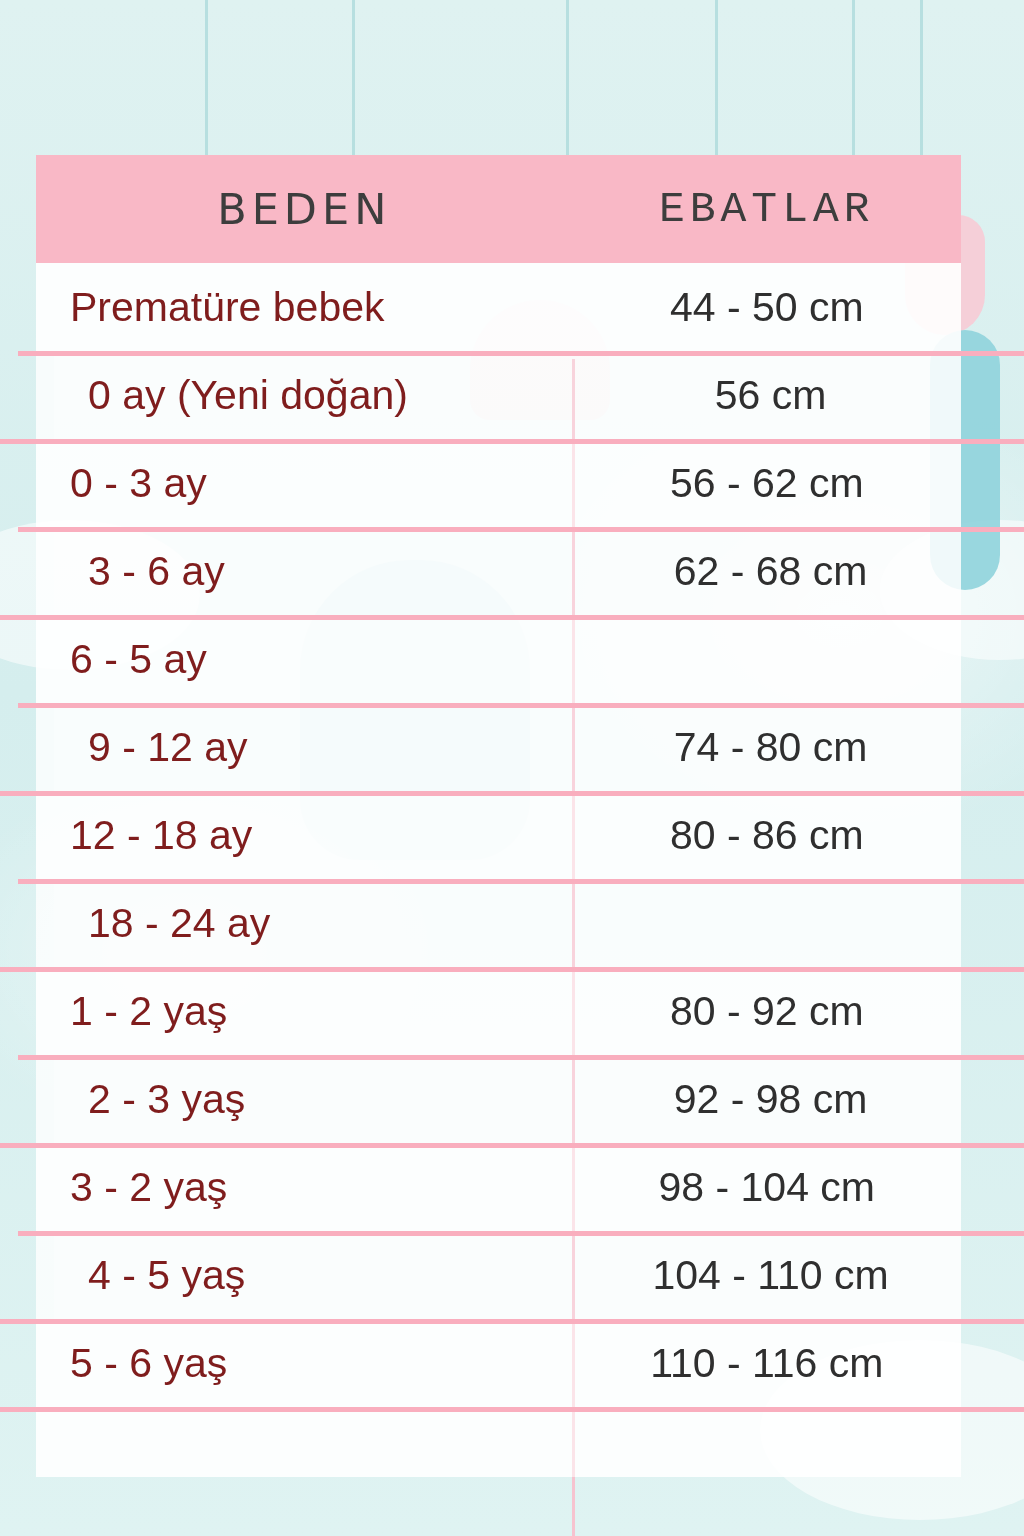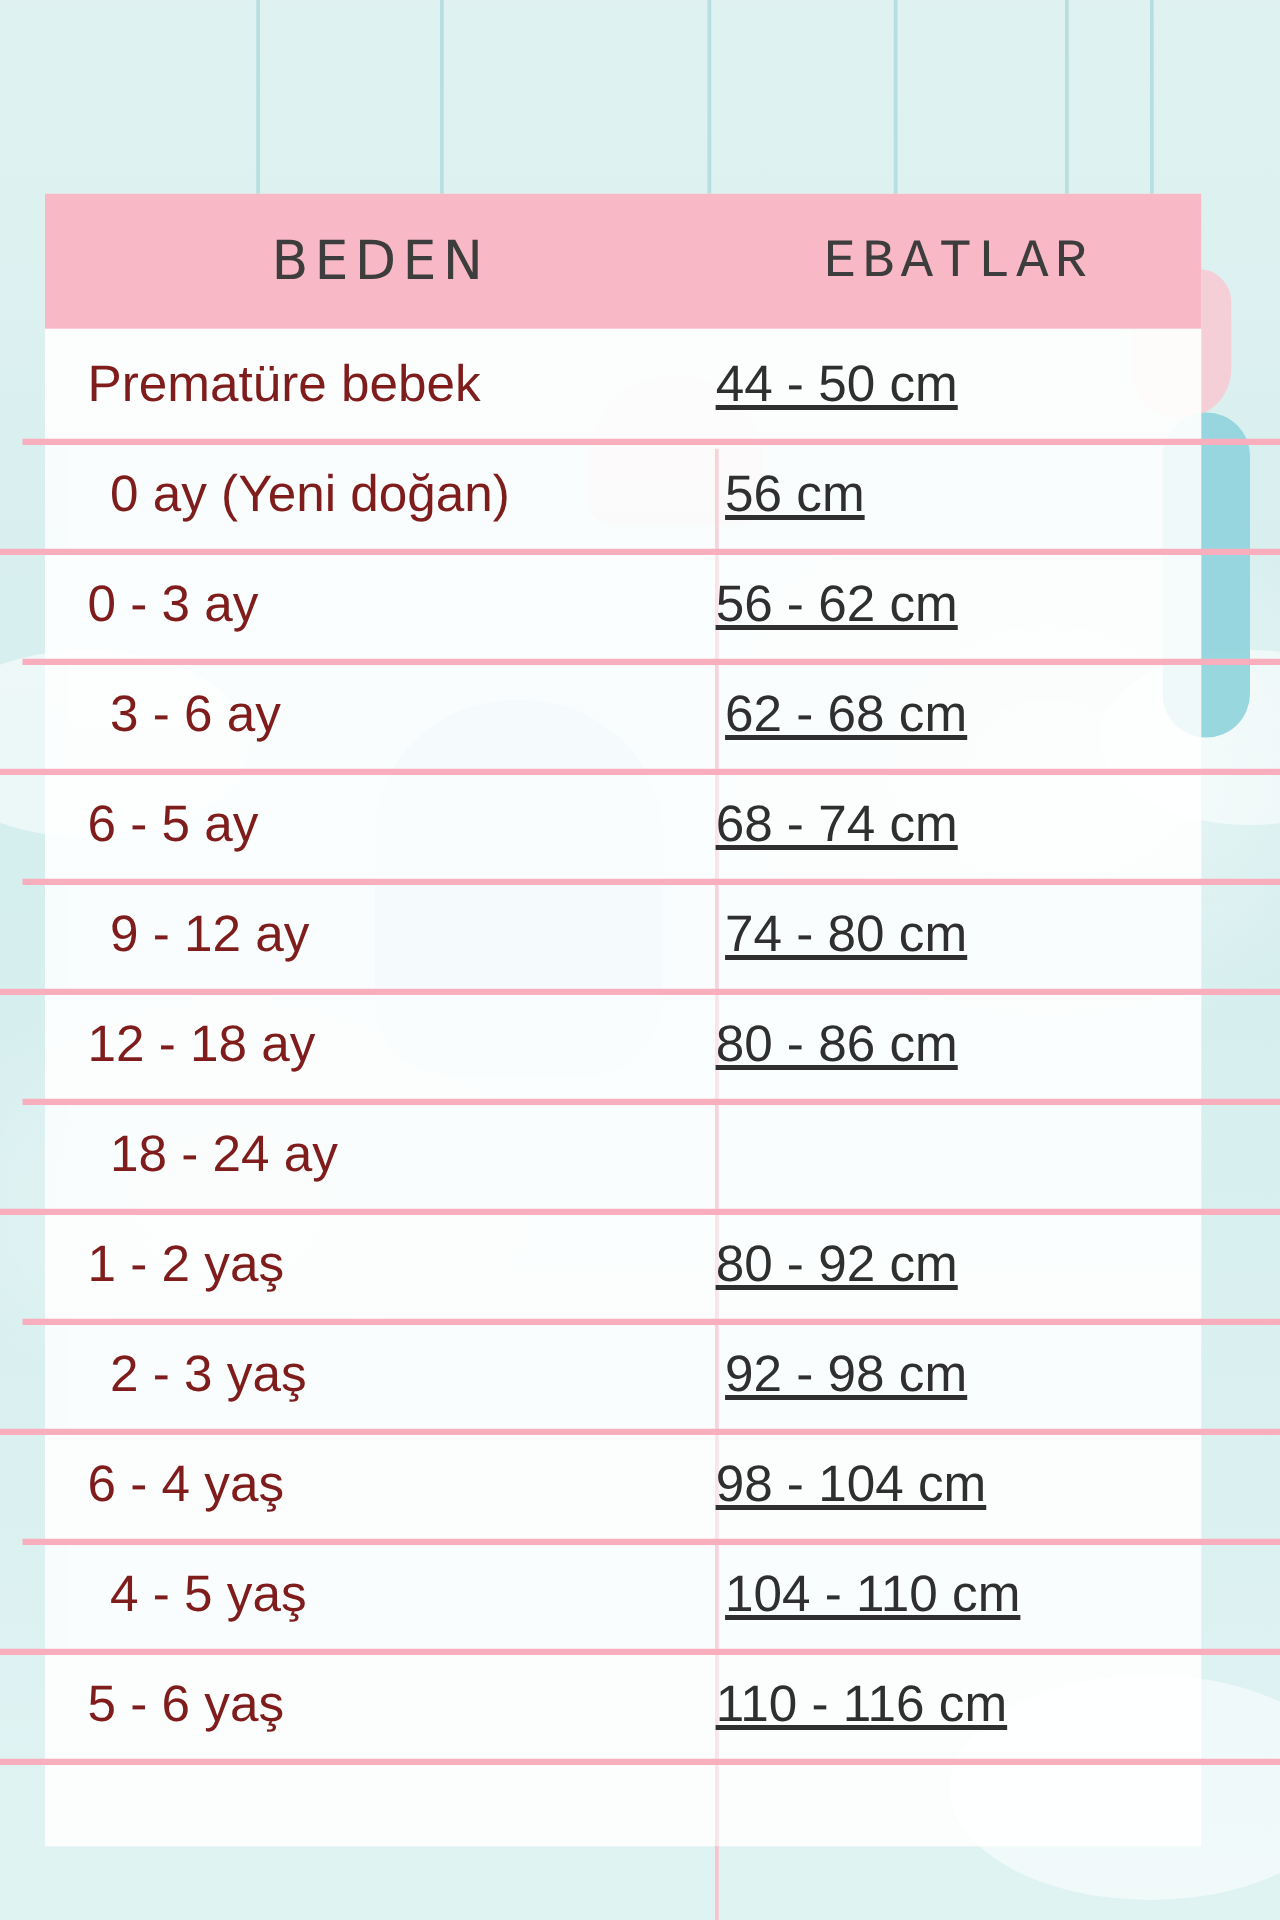--- a/index.html
+++ b/index.html
@@ -105,26 +105,25 @@
   }
   .cell-size {
     flex: 0 0 58%;
     padding-left: 34px;
     font-size: 41px;
     color: #7f1d1d;
     box-sizing: border-box;
   }
   .cell-dim {
     flex: 0 0 42%;
-    text-align: left;
+    text-align: center;
     font-size: 41px;
     color: #2f2f2f;
     box-sizing: border-box;
     padding-right: 0;
-    text-decoration: underline;
   }
   .row-foot {
     height: 70px;
     background: rgba(255,255,255,0.55);
     position: relative;
   }
   .row-foot::before {
     content: "";
     position: absolute;
     left: -36px;
@@ -184,21 +183,20 @@
     <div class="row">
       <div class="cell-size">0 - 3 ay</div>
       <div class="cell-dim">56 - 62 cm</div>
     </div>
     <div class="row alt">
       <div class="cell-size">3 - 6 ay</div>
       <div class="cell-dim">62 - 68 cm</div>
     </div>
     <div class="row">
       <div class="cell-size">6 - 5 ay</div>
-      <div class="cell-dim">68 - 74 cm</div>
     </div>
     <div class="row alt">
       <div class="cell-size">9 - 12 ay</div>
       <div class="cell-dim">74 - 80 cm</div>
     </div>
     <div class="row">
       <div class="cell-size">12 - 18 ay</div>
       <div class="cell-dim">80 - 86 cm</div>
     </div>
     <div class="row alt">
@@ -206,21 +204,21 @@
     </div>
     <div class="row">
       <div class="cell-size">1 - 2 yaş</div>
       <div class="cell-dim">80 - 92 cm</div>
     </div>
     <div class="row alt">
       <div class="cell-size">2 - 3 yaş</div>
       <div class="cell-dim">92 - 98 cm</div>
     </div>
     <div class="row">
-      <div class="cell-size">6 - 4 yaş</div>
+      <div class="cell-size">3 - 2 yaş</div>
       <div class="cell-dim">98 - 104 cm</div>
     </div>
     <div class="row alt">
       <div class="cell-size">4 - 5 yaş</div>
       <div class="cell-dim">104 - 110 cm</div>
     </div>
     <div class="row">
       <div class="cell-size">5 - 6 yaş</div>
       <div class="cell-dim">110 - 116 cm</div>
     </div>

